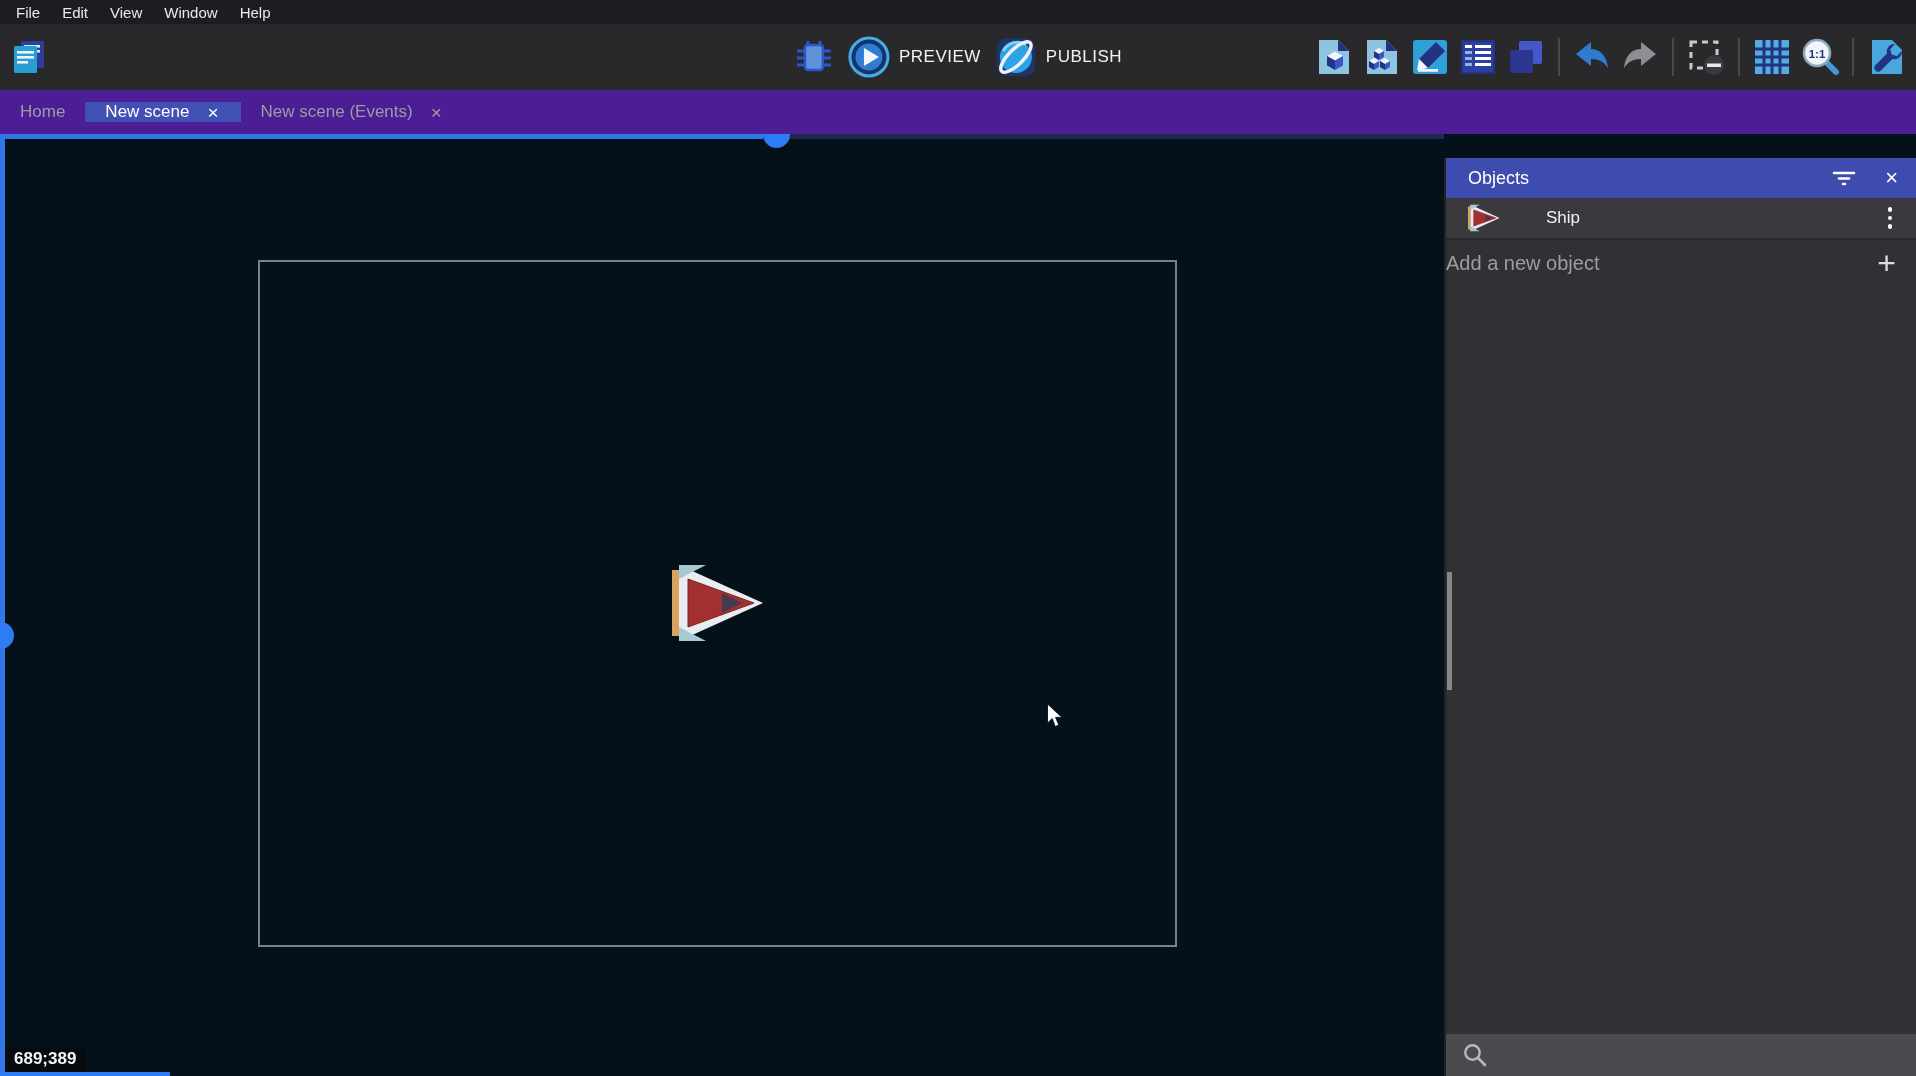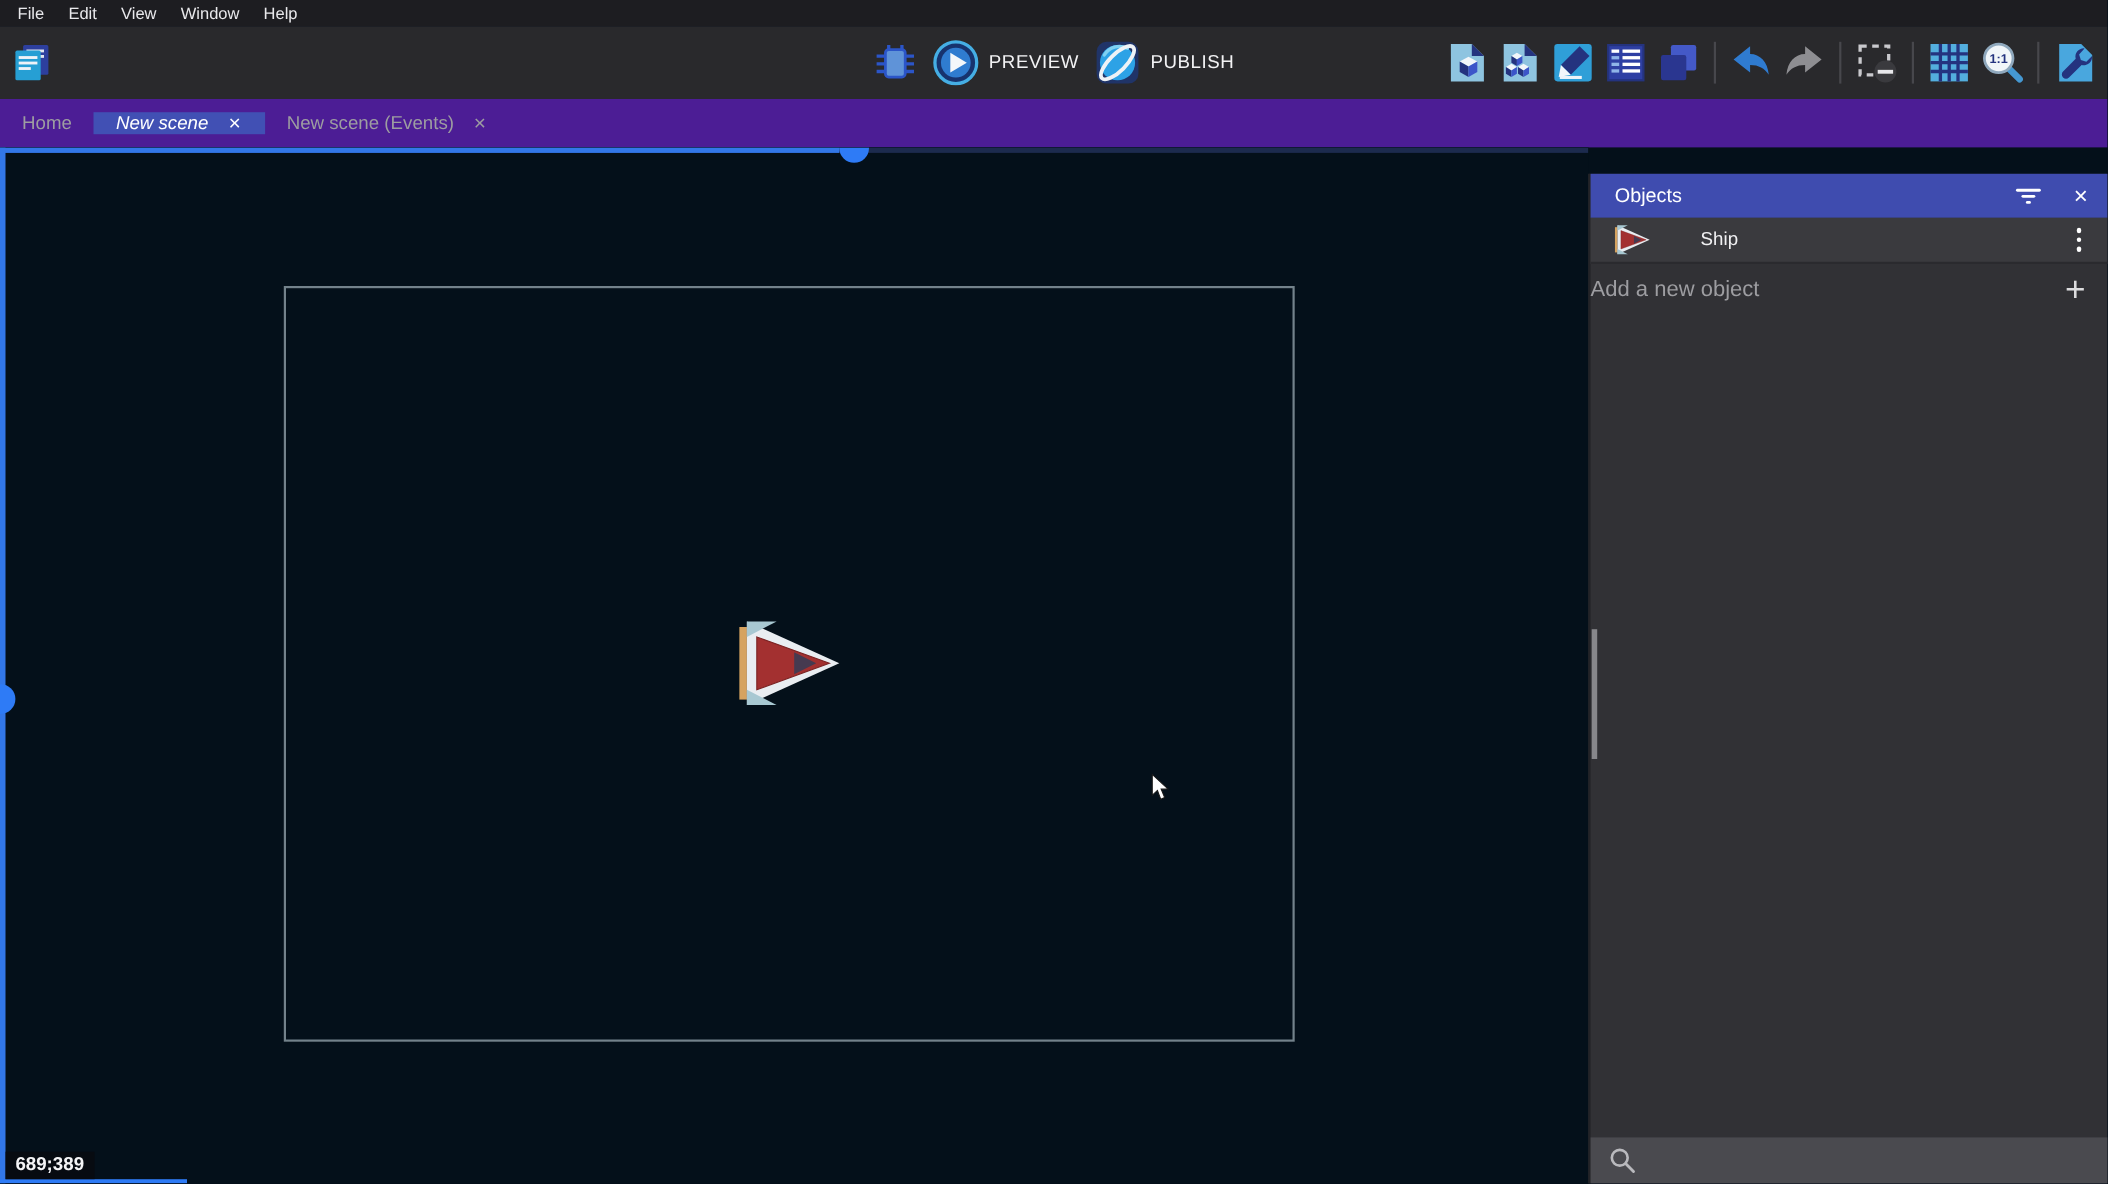--- a/index.html
+++ b/index.html
@@ -17,21 +17,21 @@
   .tb-center { position:absolute; left:50%; transform:translateX(-50%); height:66px; display:flex; align-items:center; gap:14px; }
   .tb-right { position:absolute; right:10px; top:0; height:66px; display:flex; align-items:center; gap:8px; }
   .tb-btn { display:flex; align-items:center; gap:9px; cursor:pointer; }
   .tb-label { color:#f2f2f4; font-size:17px; letter-spacing:0.5px; }
   .tb-sep { width:2px; height:38px; background:#47474c; margin:0 4px; }
   .tb-icon { display:block; }
 
   
   .tabbar { height:44px; background:#4c1d95; display:flex; align-items:center; flex:0 0 auto; }
   .tab { display:flex; align-items:center; padding:0 20px; color:#9d9da1; font-size:17px; cursor:pointer; gap:16px; }
-  .tab.active { background:#4150b4; color:#ffffff;font-style:italic; }
+  .tab.active { background:#4150b4; color:#ffffff; }
   .tab-close { font-size:19px; line-height:1; color:inherit; cursor:pointer; padding:0 2px; }
 
   
   .main { flex:1 1 auto; display:flex; min-height:0; }
   .canvas { position:relative; width:1444px; background:#04101a; overflow:hidden; }
 
   .frame-rect { position:absolute; left:258px; top:126px; width:919px; height:687px; border:2px solid #73828b; }
 
   
   .hscroll-track { position:absolute; top:0; left:0; width:100%; height:5px; background:#1c2b4e; }

